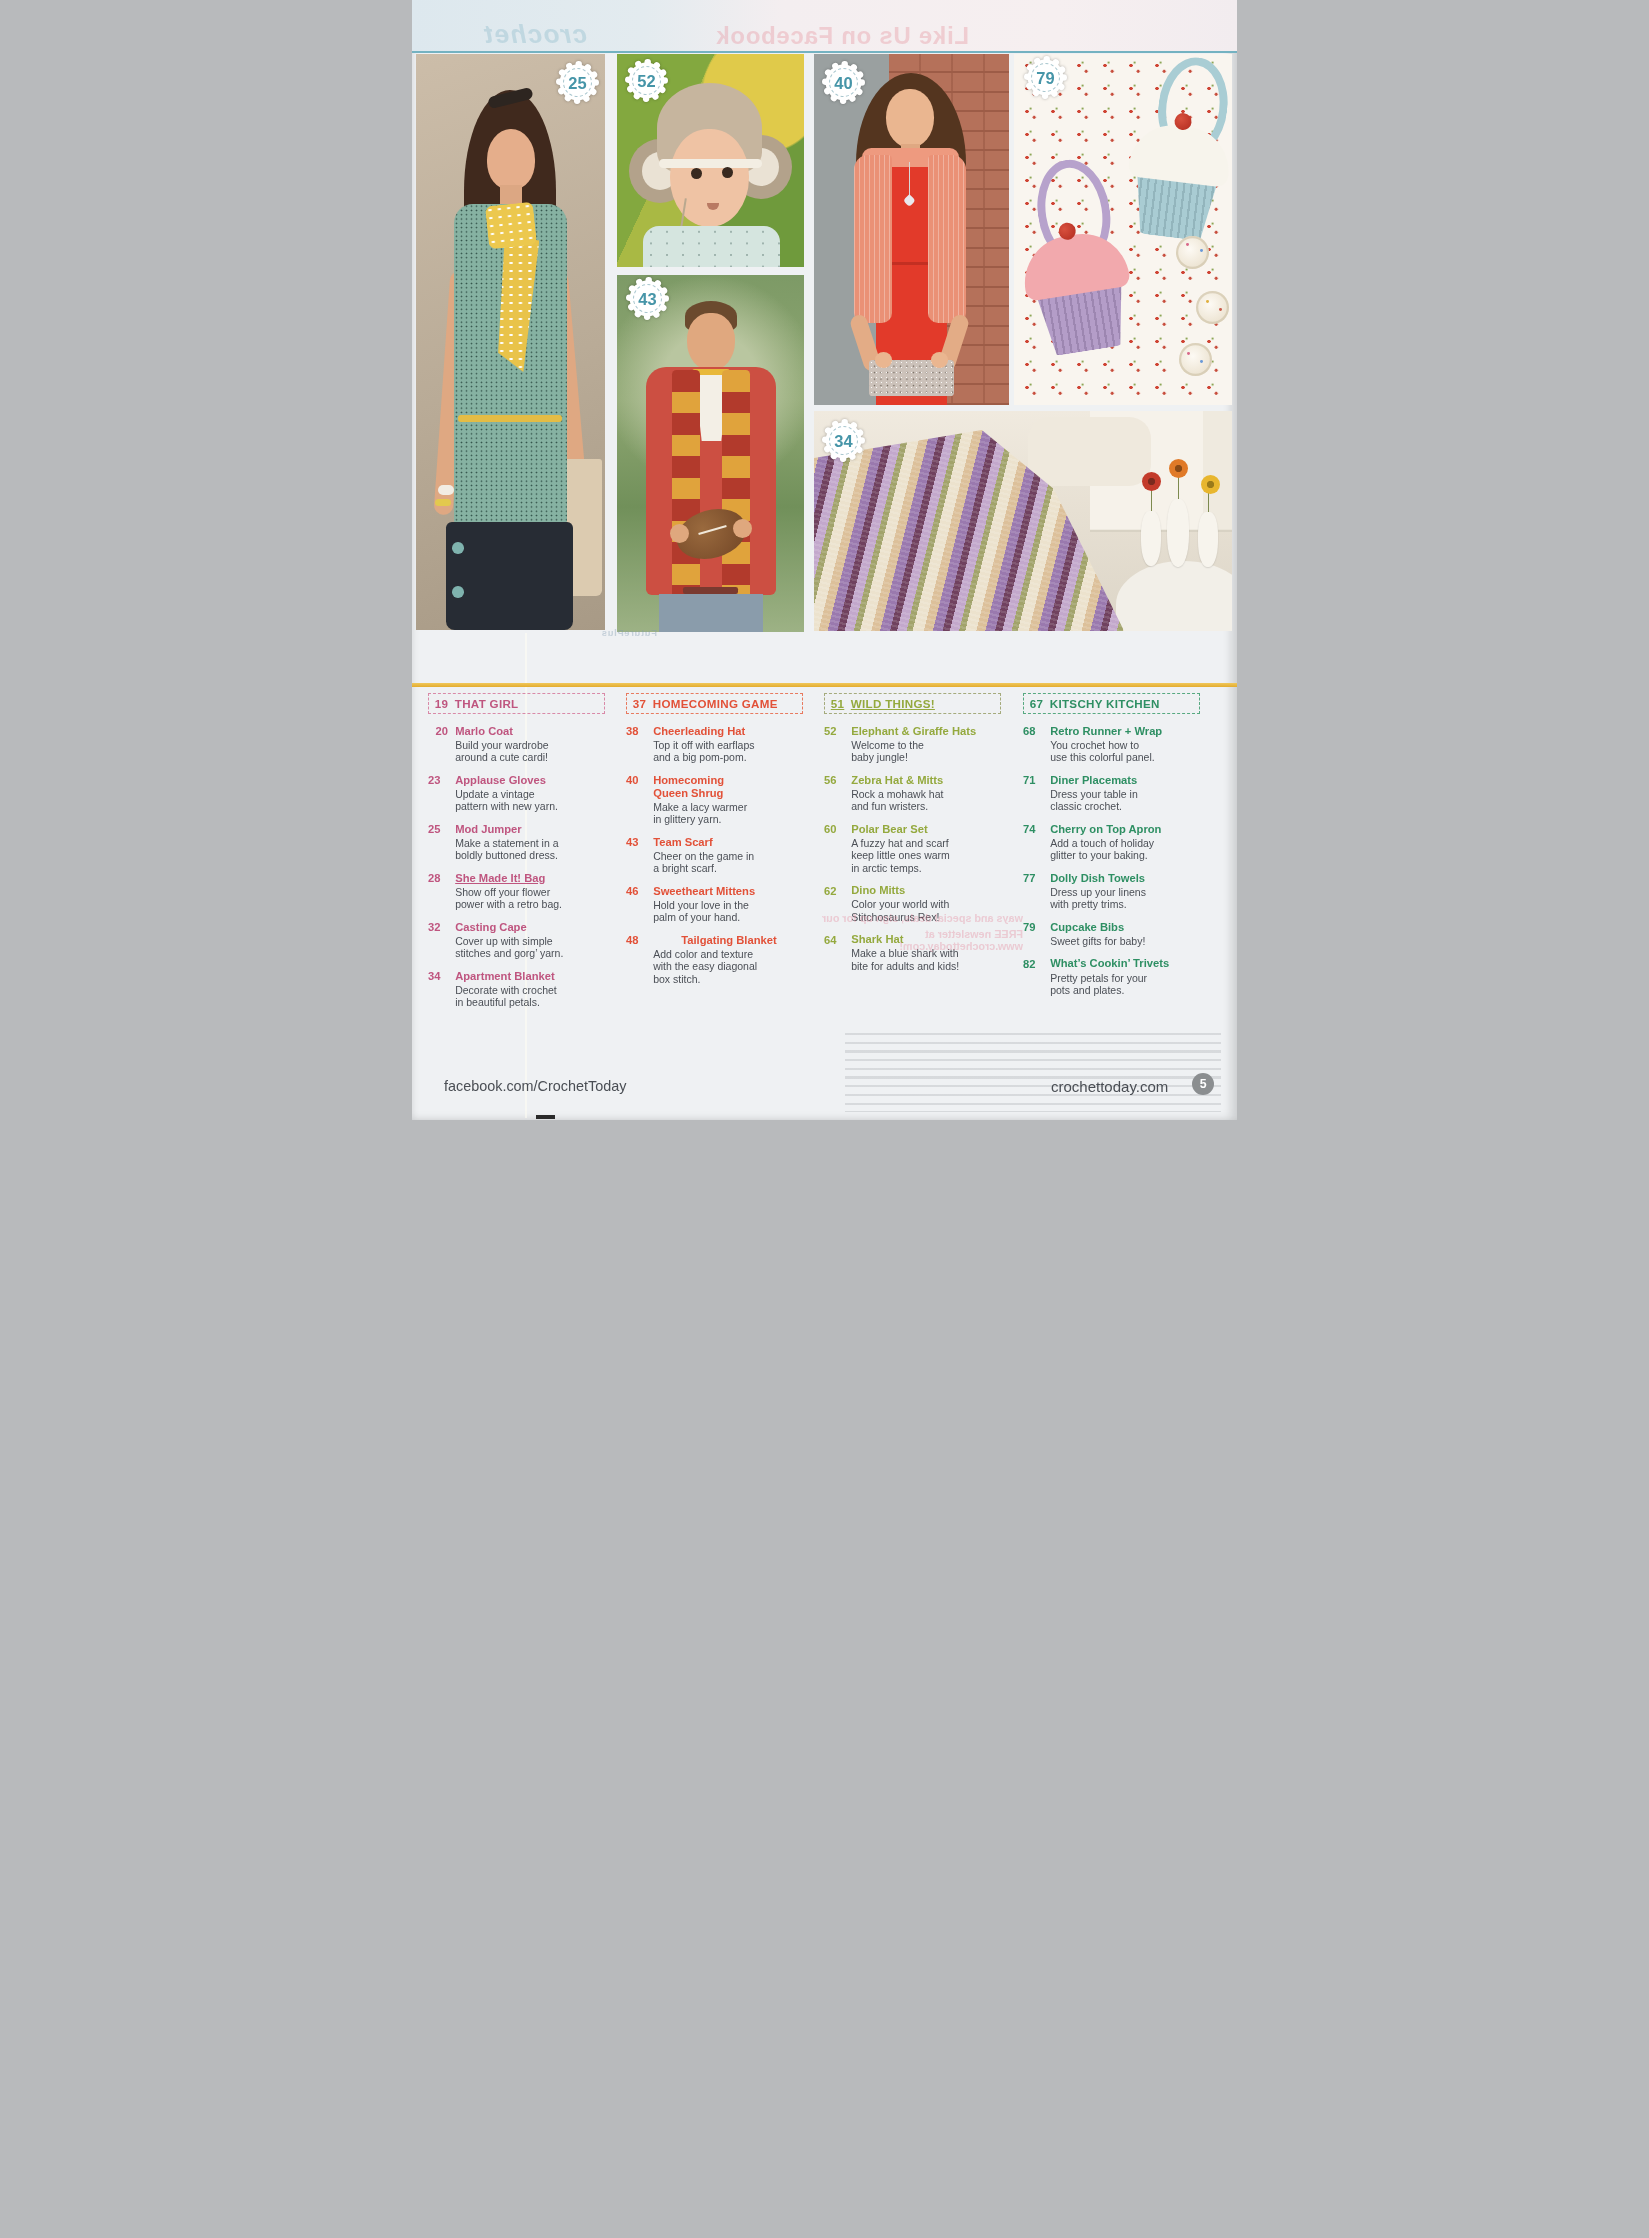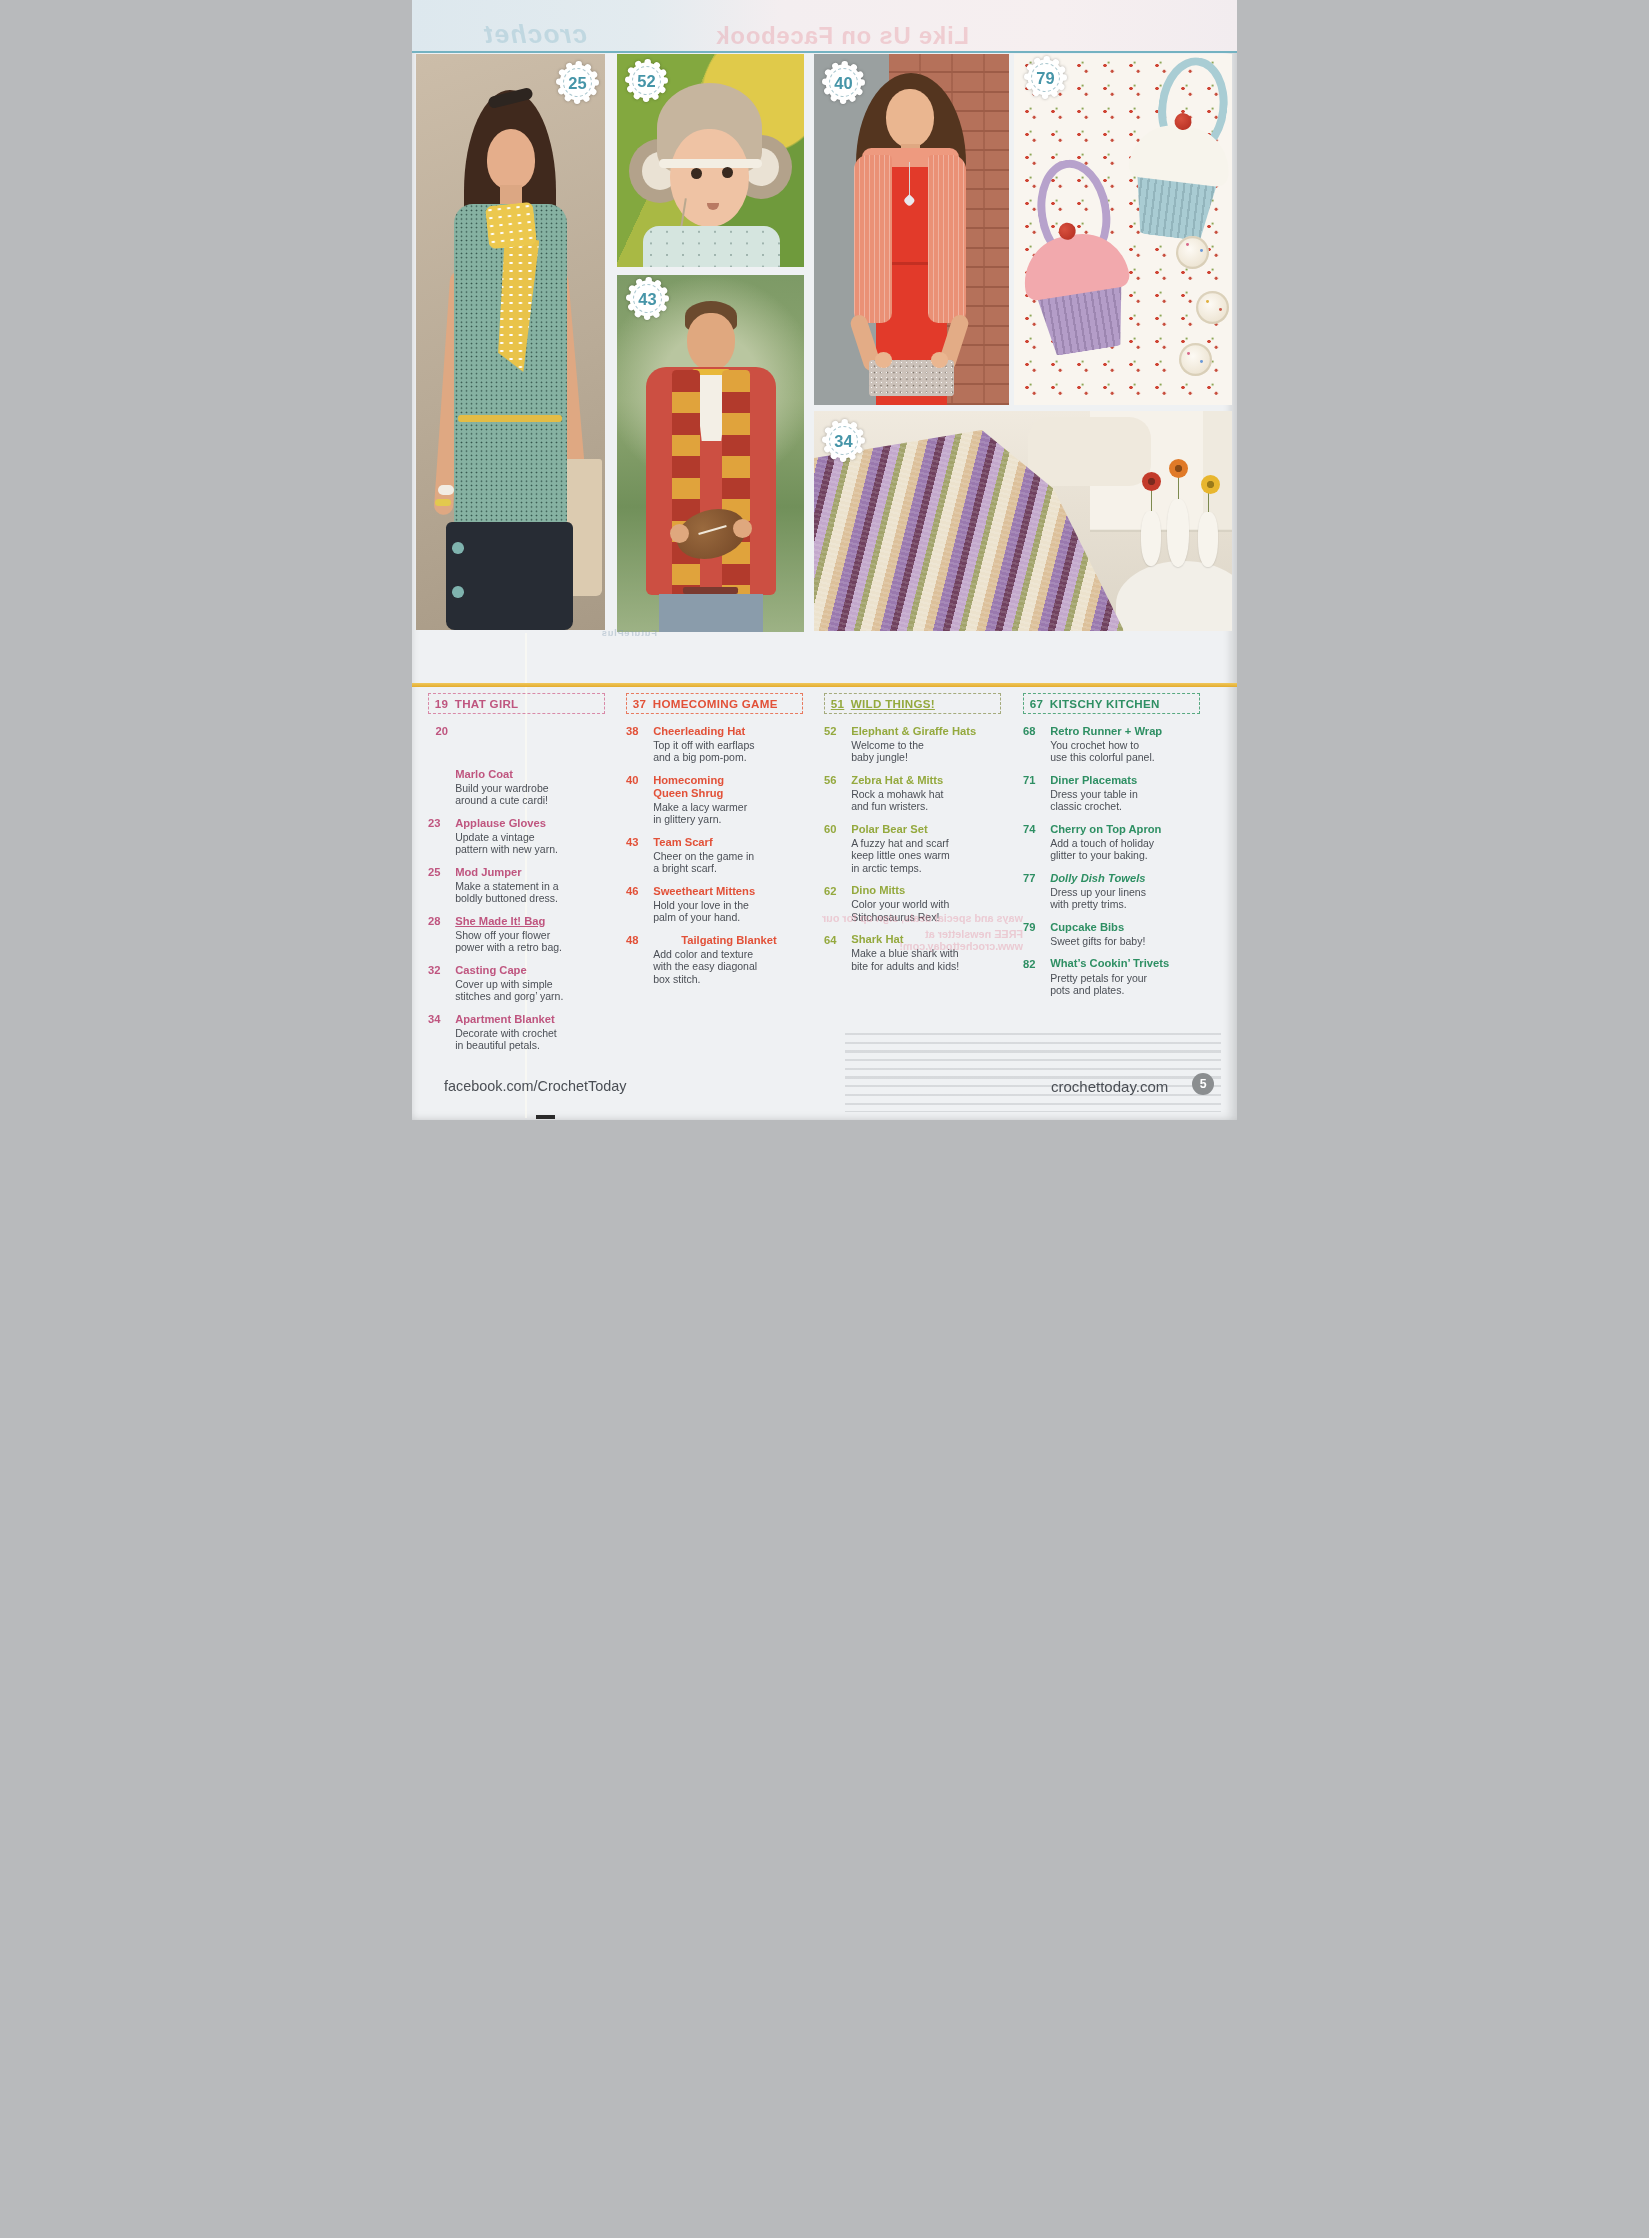--- a/index.html
+++ b/index.html
@@ -341,21 +341,21 @@
   <div class="goldrule"></div>
 
   <div class="col" id="col0">
       <div class="sec-head" style="color: rgb(191, 85, 127); border-color: rgb(217, 138, 168);">
         <span>19</span>
         <span>THAT GIRL</span>
       </div>
       <div class="entry">
         <div class="e-num" style="color: rgb(191, 85, 127); text-align: right;">20</div>
         <div class="e-body">
-          <div class="e-title" style="color: rgb(191, 85, 127); margin-top: 43px;">Marlo Coat</div>
+          <div class="e-title" style="color: rgb(191, 85, 127);">Marlo Coat</div>
           <div class="e-desc">Build your wardrobe
 around a cute cardi!</div>
         </div>
       </div>
       <div class="entry">
         <div class="e-num" style="color: rgb(191, 85, 127);">23</div>
         <div class="e-body">
           <div class="e-title" style="color: rgb(191, 85, 127);">Applause Gloves</div>
           <div class="e-desc">Update a vintage
 pattern with new yarn.</div>
@@ -514,21 +514,21 @@
         <div class="e-num" style="color: rgb(46, 143, 99);">74</div>
         <div class="e-body">
           <div class="e-title" style="color: rgb(46, 143, 99);">Cherry on Top Apron</div>
           <div class="e-desc">Add a touch of holiday
 glitter to your baking.</div>
         </div>
       </div>
       <div class="entry">
         <div class="e-num" style="color: rgb(46, 143, 99);">77</div>
         <div class="e-body">
-          <div class="e-title" style="color: rgb(46, 143, 99); font-style: italic;">Dolly Dish Towels</div>
+          <div class="e-title" style="color: rgb(46, 143, 99);">Dolly Dish Towels</div>
           <div class="e-desc">Dress up your linens
 with pretty trims.</div>
         </div>
       </div>
       <div class="entry">
         <div class="e-num" style="color: rgb(46, 143, 99);">79</div>
         <div class="e-body">
           <div class="e-title" style="color: rgb(46, 143, 99);">Cupcake Bibs</div>
           <div class="e-desc">Sweet gifts for baby!</div>
         </div>

